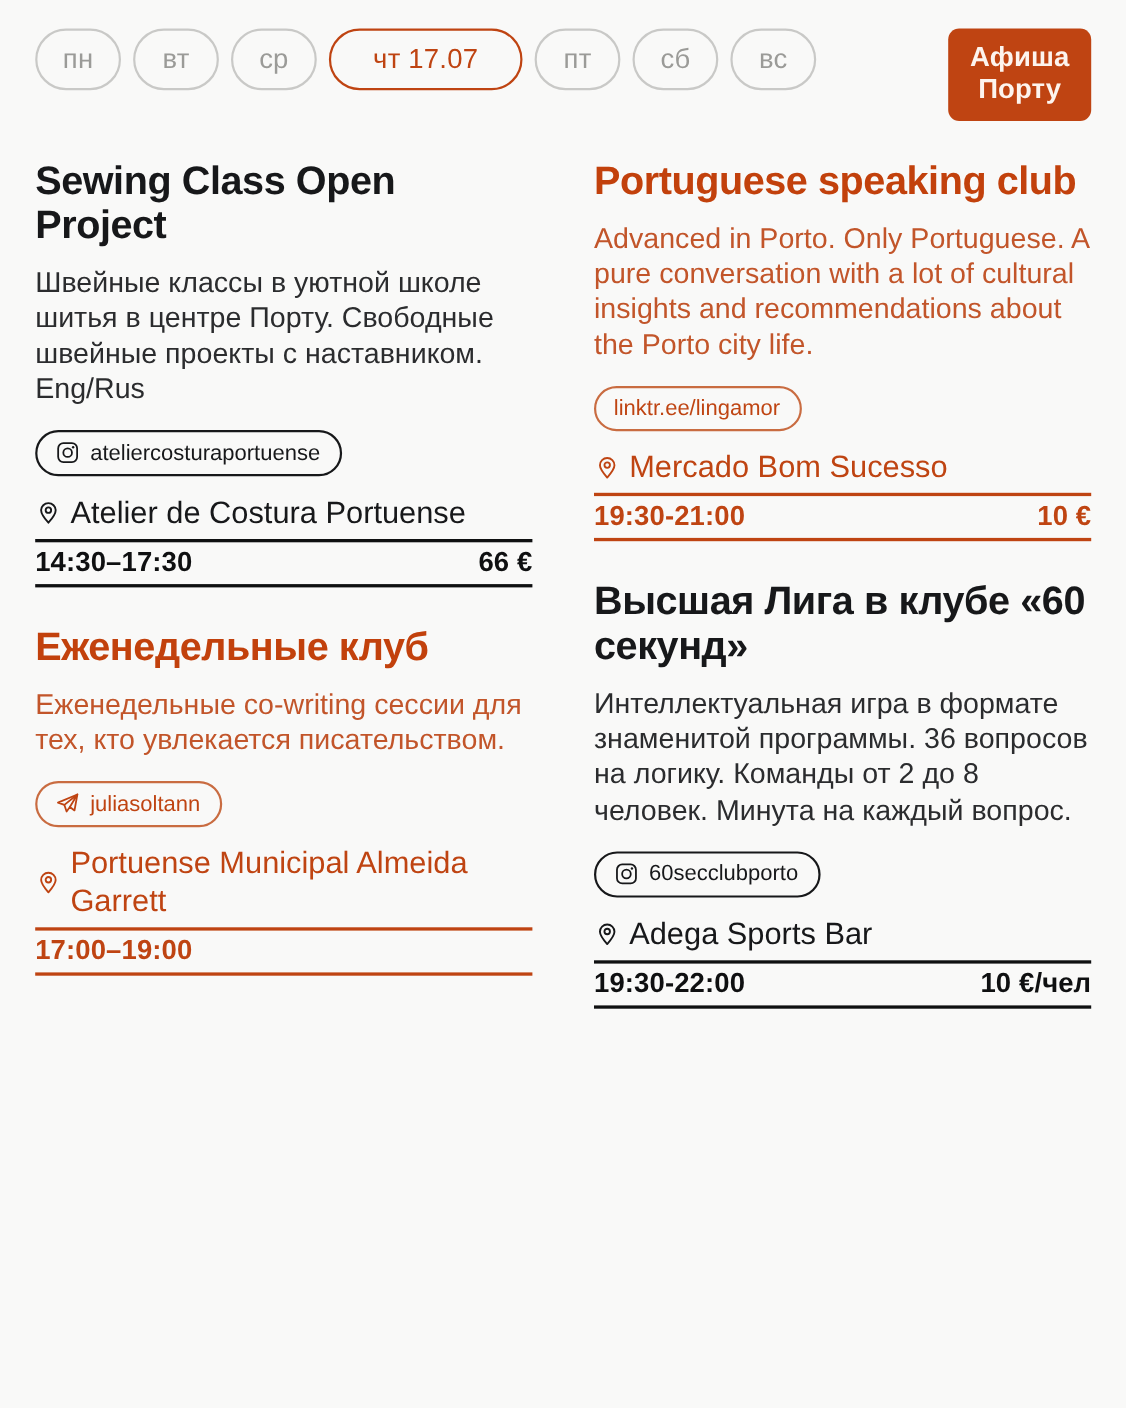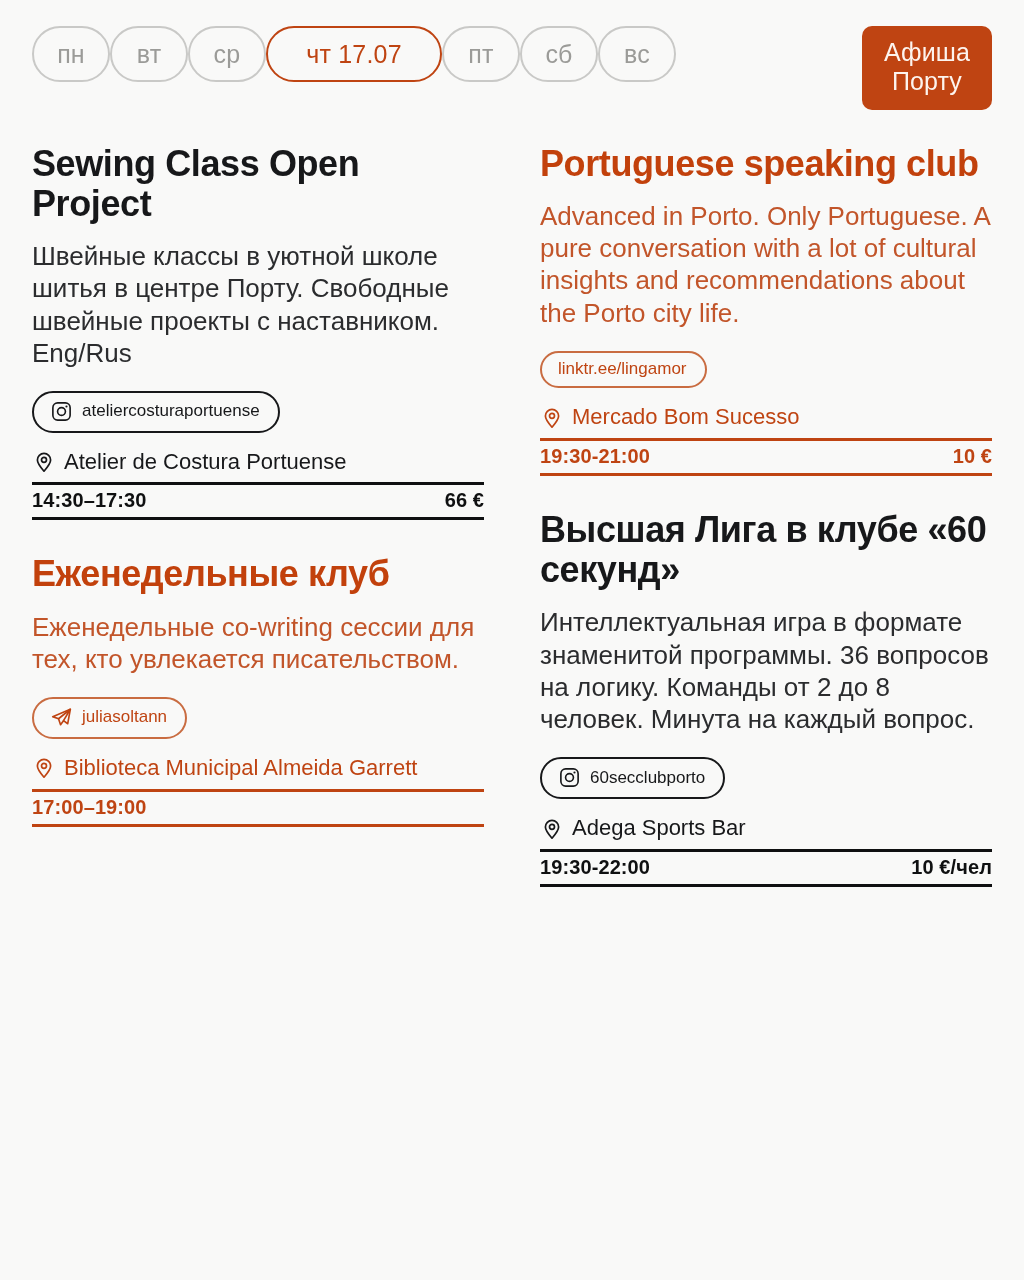--- a/index.html
+++ b/index.html
@@ -26,20 +26,21 @@
     position: relative;
     padding: 26px 32px 0 32px;
     display: flex;
     align-items: flex-start;
     justify-content: space-between;
   }
 
   .daystrip {
     display: flex;
     align-items: center;
+    gap: 11px;
     flex-wrap: nowrap;
   }
 
   .day-chip {
     height: 56px;
     min-width: 78px;
     padding: 0 20px;
     border-radius: 30px;
     border: 2px solid #c9c9c7;
     color: #9b9b98;
@@ -60,21 +61,21 @@
     min-width: 176px;
     padding: 0 24px;
   }
 
   .brand-badge {
     background: #bf4412;
     color: #fdf4ee;
     border-radius: 10px;
     padding: 12px 18px 14px 18px;
     font-size: 25px;
-    font-weight: 400;
+    font-weight: 700;
     line-height: 1.15;
     text-align: center;
     letter-spacing: 0.1px;
     min-width: 130px;
     cursor: pointer;
   }
   .brand-badge span { display: block; }
 
   
   .columns {
@@ -106,46 +107,46 @@
 
   .pill-row { margin-bottom: 16px; }
 
   .pill {
     display: inline-flex;
     align-items: center;
     gap: 9px;
     border: 2px solid currentColor;
     border-radius: 26px;
     padding: 7px 18px 8px 16px;
-    font-size: 17px;
+    font-size: 20px;
     line-height: 1.1;
     white-space: nowrap;
     cursor: pointer;
   }
   .pill .pill-label { color: inherit; }
   .pill svg { display: block; flex: 0 0 auto; }
 
   .venue-row {
     display: flex;
     align-items: center;
     gap: 8px;
-    font-size: 22px;
+    font-size: 28px;
     line-height: 1.2;
     padding-bottom: 7px;
   }
   .venue-row svg { flex: 0 0 auto; display: block; }
 
   .time-row {
     display: flex;
     align-items: flex-end;
     justify-content: space-between;
     border-top: 3px solid currentColor;
     border-bottom: 3px solid currentColor;
     padding: 4px 0 5px 0;
-    font-size: 20px;
+    font-size: 25px;
     font-weight: 700;
     letter-spacing: 0.1px;
   }
 
   
   .theme-dark { color: #17181a; }
   .theme-dark .card-title { color: #17181a; }
   .theme-dark .card-desc  { color: #2b2c2e; }
   .theme-dark .pill       { color: #17181a; border-color: #17181a; }
   .theme-dark .venue-row  { color: #17181a; }
@@ -213,21 +214,21 @@
                 <path d="M21.2 3.4 2.8 11.1l6.1 2.2 2.1 6.2 3.1-4.2 4.4 3.2z"></path>
                 <path d="M8.9 13.3 21.2 3.4l-7.1 11.9"></path>
               </svg>
               <span class="pill-label">juliasoltann</span>
             </div></div>
           <div class="venue-row">
             <svg width="24" height="24" viewBox="0 0 24 24" fill="none" stroke="currentColor" stroke-width="1.7" stroke-linejoin="round">
               <path d="M12 21.2c4.3-4.9 6.6-8.3 6.6-11.2A6.6 6.6 0 0 0 5.4 10c0 2.9 2.3 6.3 6.6 11.2Z"></path>
               <circle cx="12" cy="9.8" r="2.5"></circle>
             </svg>
-            <span>Biblioteca Municipal Almeida Garrett</span>
+            <span>Portuense Municipal Almeida Garrett</span>
           </div>
           <div class="time-row">
             <span>17:00–19:00</span>
             <span></span>
           </div>
         </div>
       </div>
     <div class="col">
         <div class="card theme-orange">
           <div class="card-title">Portuguese speaking club</div>

